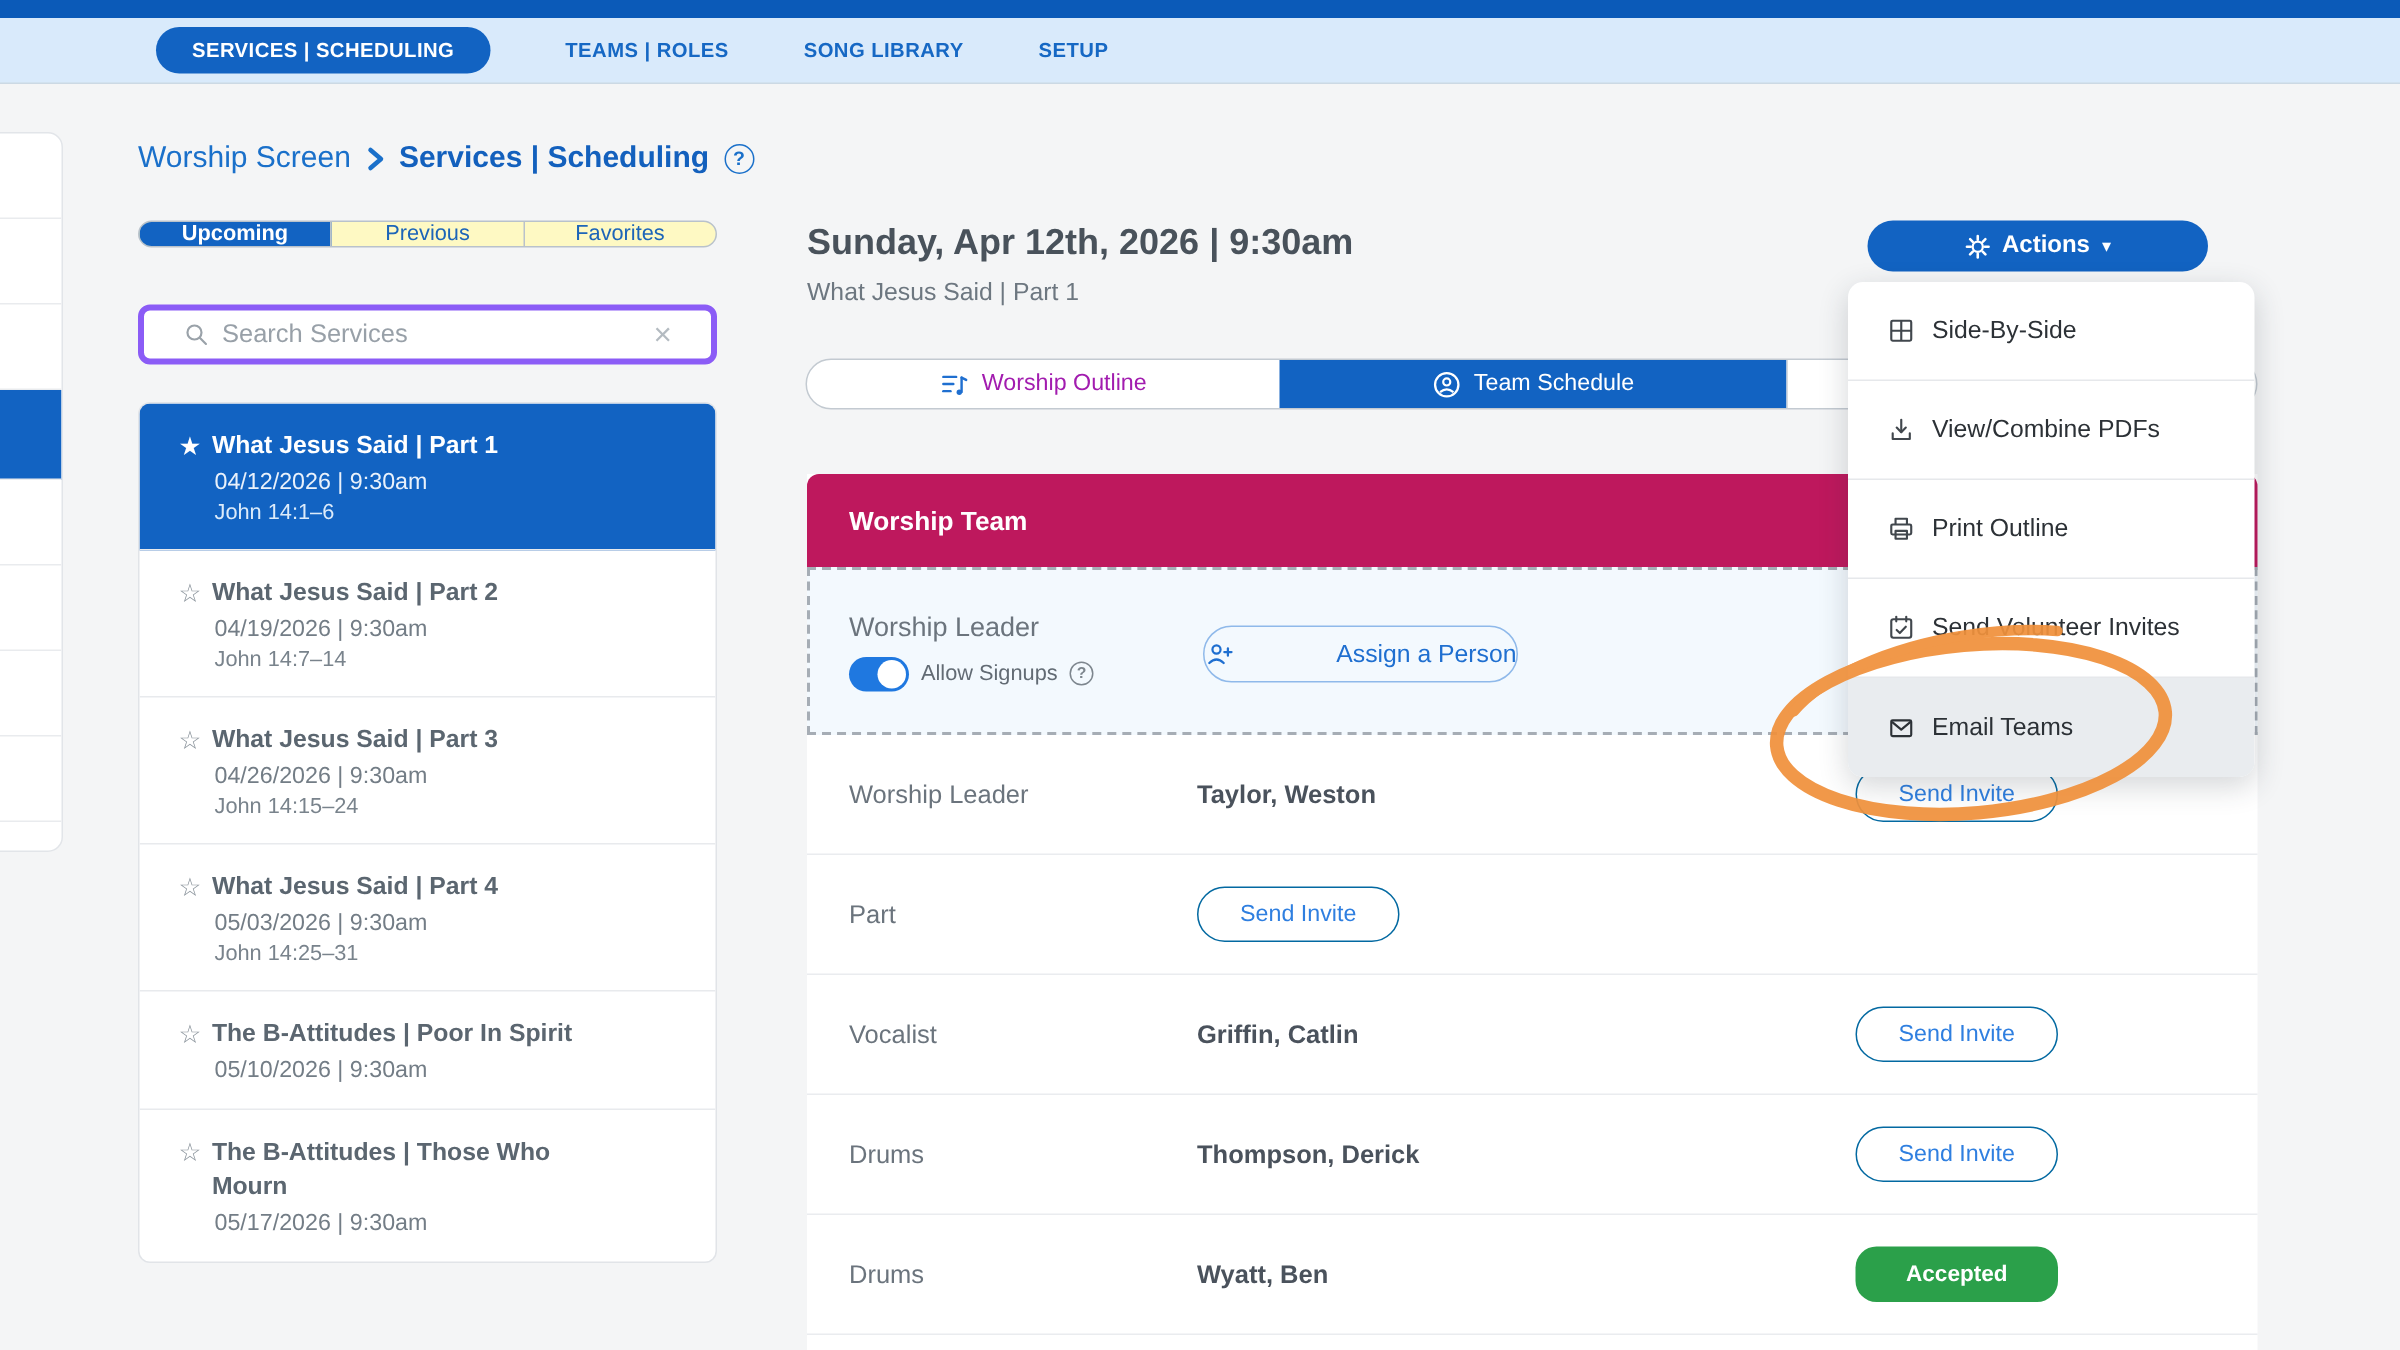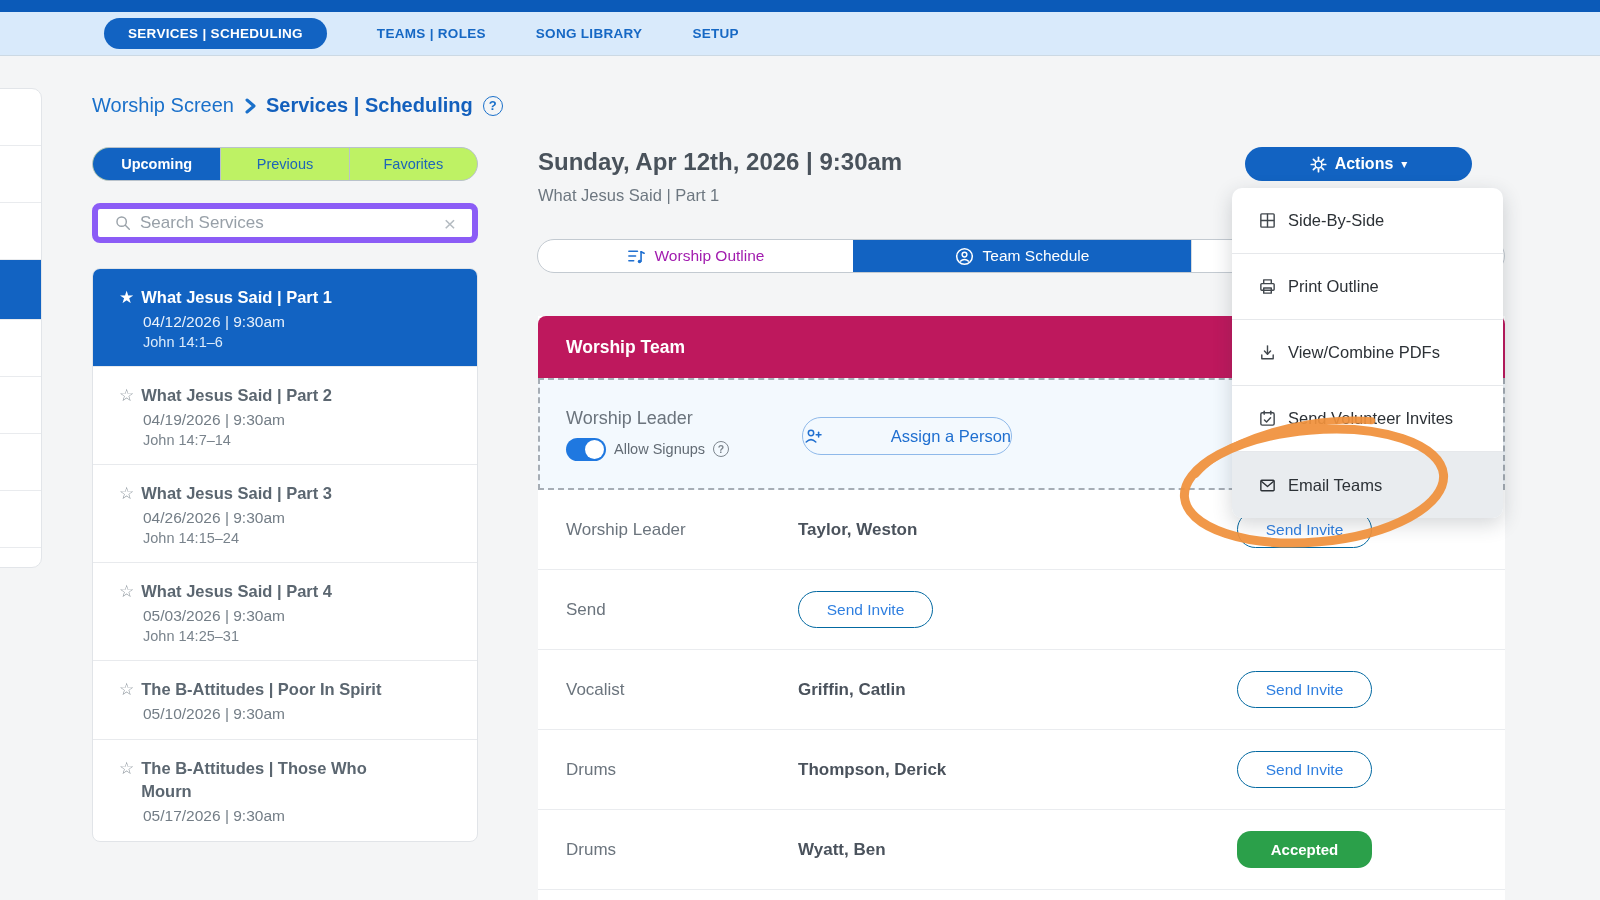--- a/index.html
+++ b/index.html
@@ -21,30 +21,30 @@
   .sliver-row.active { background:#1263c2; height:60px; }
 
   
   .breadcrumb { position:absolute; left:92px; top:94px; display:flex; align-items:center; gap:8px; }
   .crumb-link { font-size:20px; color:#1a70ca; cursor:pointer; }
   .crumb-current { font-size:20px; font-weight:bold; color:#1360bd; }
   .help-badge { width:20px; height:20px; border:1.5px solid #1a70ca; border-radius:50%; color:#1a70ca;
                 font-size:13px; font-weight:bold; display:inline-flex; align-items:center; justify-content:center; margin-left:2px; }
 
   
-  .filter-seg { position:absolute; left:92px; top:147px; width:386px; height:34px; border:1px solid #b9c2cb;
-                border-radius:17px; background:#bef264; display:flex; overflow:hidden; }
+  .filter-seg { position:absolute; left:92px; top:147px; width:386px; height:18px; border:1px solid #b9c2cb;
+                border-radius:17px; background:#fef9c3; display:flex; overflow:hidden; }
   .filter-seg .seg { flex:1; display:flex; align-items:center; justify-content:center; font-size:14.5px;
                      color:#1d65b8; border-right:1px solid #b9c2cb; cursor:pointer; }
   .filter-seg .seg:last-child { border-right:none; }
   .filter-seg .seg.active { background:#1263c2; color:#fff; font-weight:bold; }
 
   
   .search-box { position:absolute; left:92px; top:203px; width:386px; height:40px; background:#fff;
-                border:6px solid #8b5cf6; border-radius:8px; display:flex; align-items:center; padding:0 16px; }
+                border:4px solid #8b5cf6; border-radius:8px; display:flex; align-items:center; padding:0 26px; }
   .search-box input { flex:1; border:none; outline:none; font-size:17px; color:#444; margin-left:8px;
                       font-family:"Liberation Sans", sans-serif; background:transparent; }
   .search-box input::placeholder { color:#98a0a8; }
   .search-clear { color:#b4bbc1; font-size:21px; line-height:1; cursor:pointer; }
 
   
   .svc-list { position:absolute; left:92px; top:268px; width:386px; background:#fff; border:1px solid #e1e4e8;
               border-radius:8px; overflow:hidden; }
   .svc-item { padding:17px 14px 16px 26px; border-bottom:1px solid #e8eaed; cursor:pointer; }
   .svc-item:last-child { border-bottom:none; }
@@ -300,21 +300,21 @@
         <span>Assign a Person</span>
       </div>
     </div>
 
     <div class="team-row">
       <div class="team-role">Worship Leader</div>
       <div class="team-person">Taylor, Weston</div>
       <div class="invite-btn">Send Invite</div>
     </div>
     <div class="team-row">
-      <div class="team-role">Send</div>
+      <div class="team-role">Part</div>
       <div class="invite-btn">Send Invite</div>
     </div>
     <div class="team-row">
       <div class="team-role">Vocalist</div>
       <div class="team-person">Griffin, Catlin</div>
       <div class="invite-btn">Send Invite</div>
     </div>
     <div class="team-row">
       <div class="team-role">Drums</div>
       <div class="team-person">Thompson, Derick</div>
@@ -330,44 +330,44 @@
   <div class="dropdown">
     <div class="menu-item">
       <span class="icon">
         <svg width="19" height="19" viewBox="0 0 20 20">
           <rect x="3" y="3" width="14" height="14" rx="1" fill="none" stroke="#41474d" stroke-width="1.5"></rect>
           <line x1="10" y1="3" x2="10" y2="17" stroke="#41474d" stroke-width="1.5"></line>
           <line x1="3" y1="10" x2="17" y2="10" stroke="#41474d" stroke-width="1.5"></line>
         </svg>
       </span>
       <span>Side-By-Side</span>
+    </div>
+    <div class="menu-item">
+      <span class="icon">
+        <svg width="19" height="19" viewBox="0 0 20 20">
+          <g fill="none" stroke="#41474d" stroke-width="1.5" stroke-linecap="round" stroke-linejoin="round">
+            <path d="M4,12.5 L4,16.5 L16,16.5 L16,12.5"></path>
+            <line x1="10" y1="3" x2="10" y2="11.5"></line>
+            <polyline points="6.8,8.5 10,11.8 13.2,8.5"></polyline>
+          </g>
+        </svg>
+      </span>
+      <span>View/Combine PDFs</span>
     </div>
     <div class="menu-item">
       <span class="icon">
         <svg width="19" height="19" viewBox="0 0 20 20">
           <g fill="none" stroke="#41474d" stroke-width="1.5" stroke-linejoin="round">
             <path d="M6,7 L6,3 L14,3 L14,7"></path>
             <rect x="3" y="7" width="14" height="7" rx="1"></rect>
             <rect x="6" y="11.5" width="8" height="5.5"></rect>
           </g>
         </svg>
       </span>
       <span>Print Outline</span>
-    </div>
-    <div class="menu-item">
-      <span class="icon">
-        <svg width="19" height="19" viewBox="0 0 20 20">
-          <g fill="none" stroke="#41474d" stroke-width="1.5" stroke-linecap="round" stroke-linejoin="round">
-            <path d="M4,12.5 L4,16.5 L16,16.5 L16,12.5"></path>
-            <line x1="10" y1="3" x2="10" y2="11.5"></line>
-            <polyline points="6.8,8.5 10,11.8 13.2,8.5"></polyline>
-          </g>
-        </svg>
-      </span>
-      <span>View/Combine PDFs</span>
     </div>
     <div class="menu-item">
       <span class="icon">
         <svg width="19" height="19" viewBox="0 0 20 20">
           <g fill="none" stroke="#41474d" stroke-width="1.5" stroke-linecap="round" stroke-linejoin="round">
             <rect x="3" y="4" width="14" height="13" rx="1.5"></rect>
             <line x1="6.5" y1="2.3" x2="6.5" y2="5.5"></line>
             <line x1="13.5" y1="2.3" x2="13.5" y2="5.5"></line>
             <polyline points="6.8,11.5 9,13.7 13.2,9.3"></polyline>
           </g>

